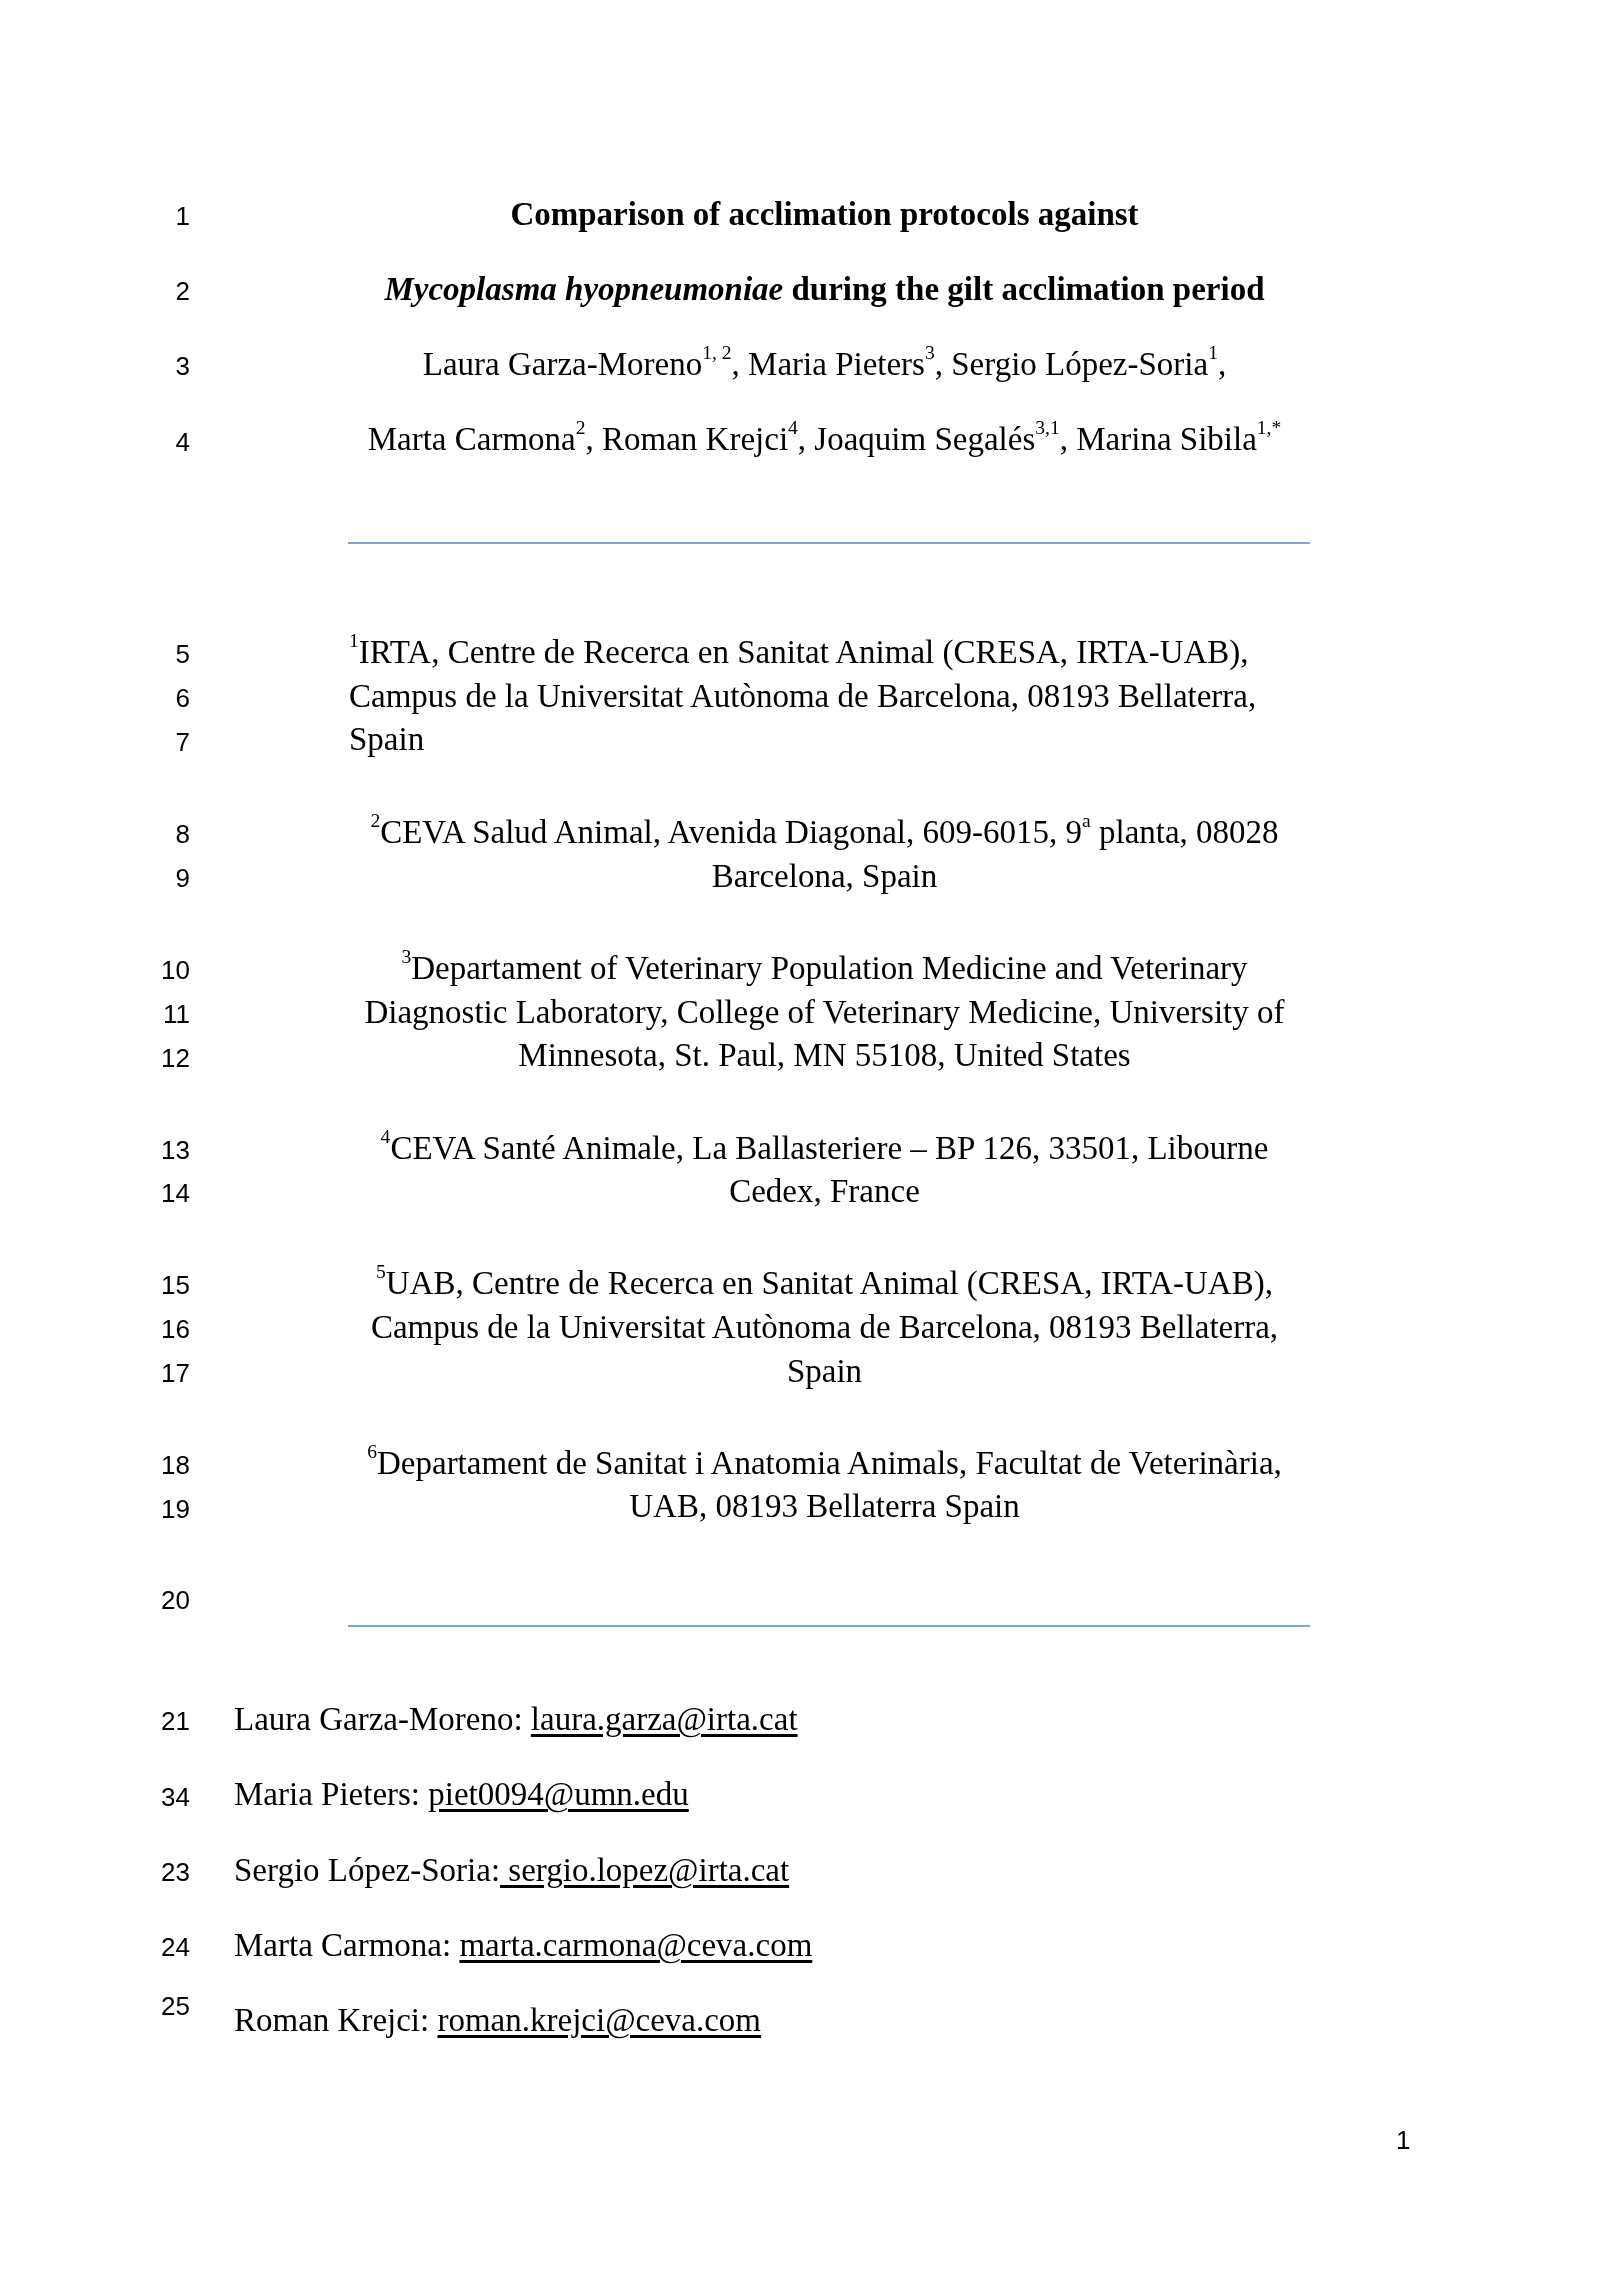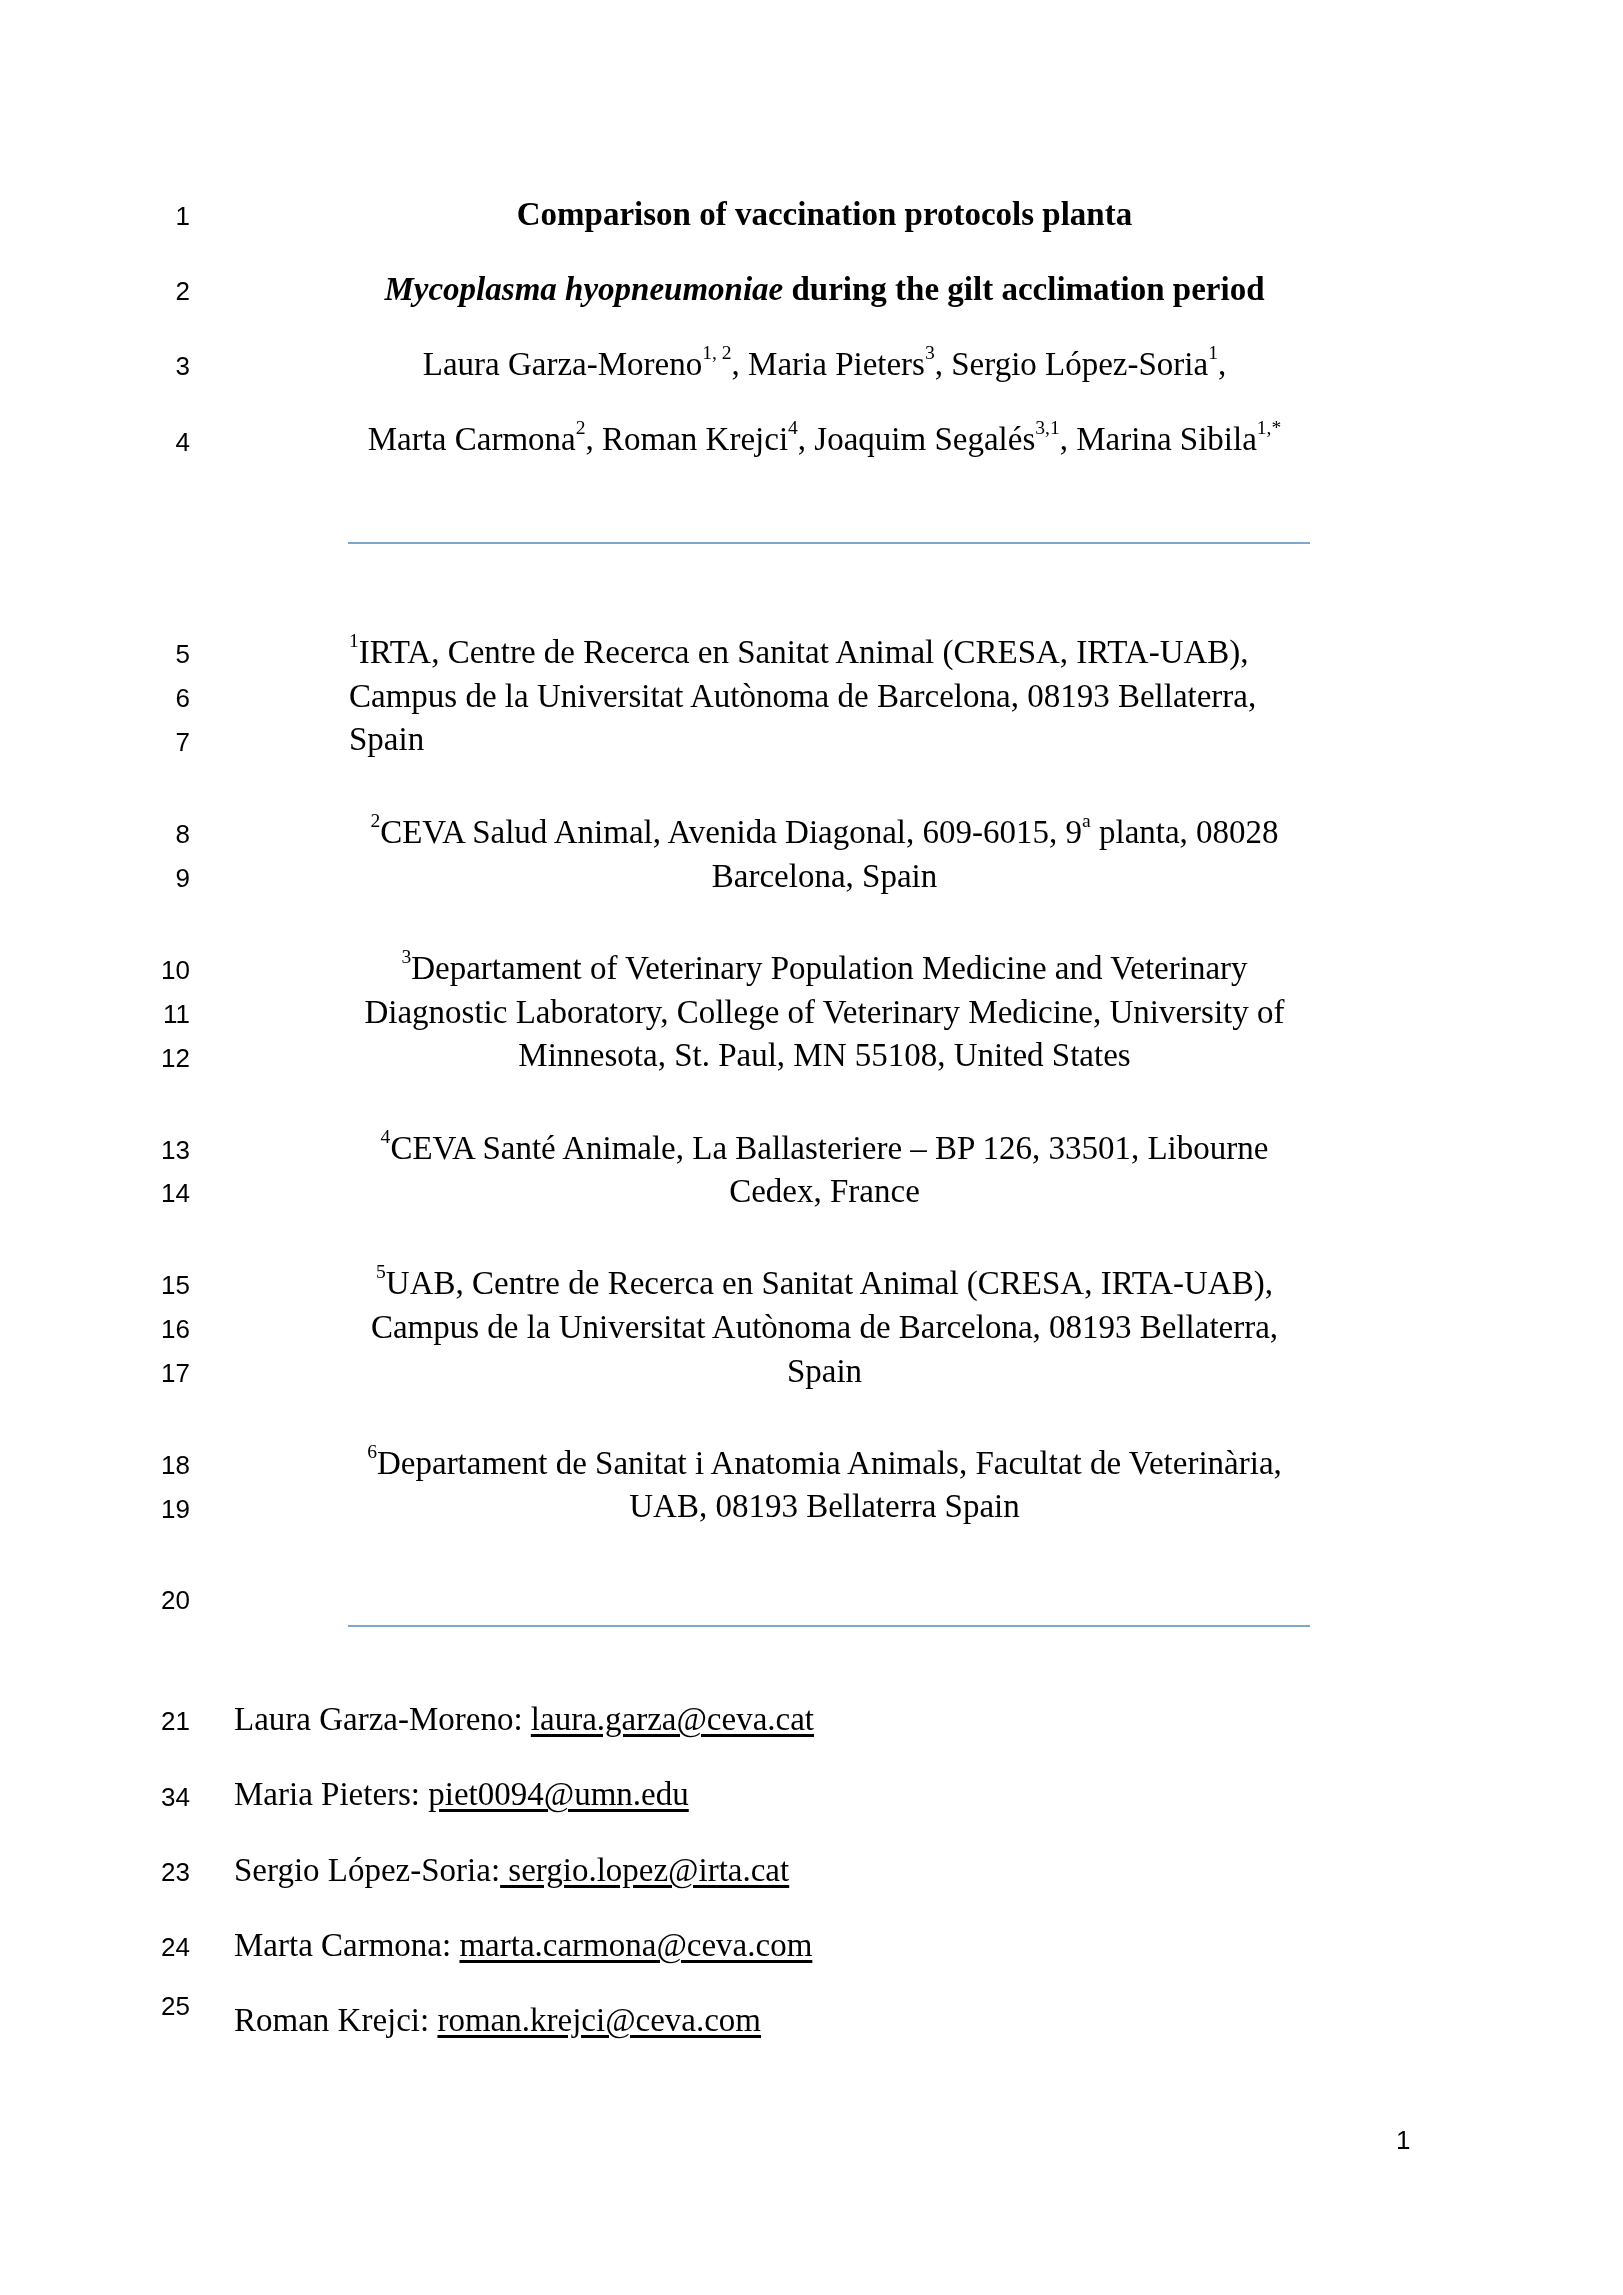--- a/index.html
+++ b/index.html
@@ -39,21 +39,21 @@
 <div class="ln" style="top:1452px">18</div>
 <div class="ln" style="top:1496px">19</div>
 <div class="ln" style="top:1587px">20</div>
 <div class="ln" style="top:1708px">21</div>
 <div class="ln" style="top:1784px">34</div>
 <div class="ln" style="top:1859px">23</div>
 <div class="ln" style="top:1934px">24</div>
 <div class="ln" style="top:1993px">25</div>
 
 <div class="row center title" style="top:198px">
-  <span>Comparison of vaccination protocols planta</span>
+  <span>Comparison of acclimation protocols against</span>
 </div>
 <div class="row center title" style="top:273px">
   <i>Mycoplasma hyopneumoniae</i><span> during the gilt acclimation period</span>
 </div>
 
 <div class="row center" style="top:348px">
   <span><span>Laura Garza-Moreno</span><sup>1, 2</sup><span>, </span></span><span><span>Maria Pieters</span><sup>3</sup><span>, </span></span><span><span>Sergio López-Soria</span><sup>1</sup><span>,</span></span>
 </div>
 <div class="row center" style="top:423px">
   <span><span>Marta Carmona</span><sup>2</sup><span>, </span></span><span><span>Roman Krejci</span><sup>4</sup><span>, </span></span><span><span>Joaquim Segalés</span><sup>3,1</sup><span>, </span></span><span><span>Marina Sibila</span><sup>1,*</sup><span></span></span>
@@ -77,20 +77,20 @@
 
 <div class="row center" style="top:1267px"><sup>5</sup><span>UAB, Centre de Recerca en Sanitat Animal (CRESA, IRTA-UAB),</span></div>
 <div class="row center" style="top:1311px">Campus de la Universitat Autònoma de Barcelona, 08193 Bellaterra,</div>
 <div class="row center" style="top:1355px">Spain</div>
 
 <div class="row center" style="top:1447px"><sup>6</sup><span>Departament de Sanitat i Anatomia Animals, Facultat de Veterinària,</span></div>
 <div class="row center" style="top:1490px">UAB, 08193 Bellaterra Spain</div>
 
 <div class="rule" style="top:1625px"></div>
 
-<div class="row contact" style="top:1703px"><span>Laura Garza-Moreno: </span><a class="email">laura.garza@ceva.cat</a></div>
+<div class="row contact" style="top:1703px"><span>Laura Garza-Moreno: </span><a class="email">laura.garza@irta.cat</a></div>
 <div class="row contact" style="top:1778px"><span>Maria Pieters: </span><a class="email">piet0094@umn.edu</a></div>
 <div class="row contact" style="top:1854px"><span>Sergio López-Soria:</span><a class="email"> sergio.lopez@irta.cat</a></div>
 <div class="row contact" style="top:1929px"><span>Marta Carmona: </span><a class="email">marta.carmona@ceva.com</a></div>
 <div class="row contact" style="top:2004px"><span>Roman Krejci: </span><a class="email">roman.krejci@ceva.com</a></div>
 
 <div class="pageno">1</div>
 
 
 </body></html>

